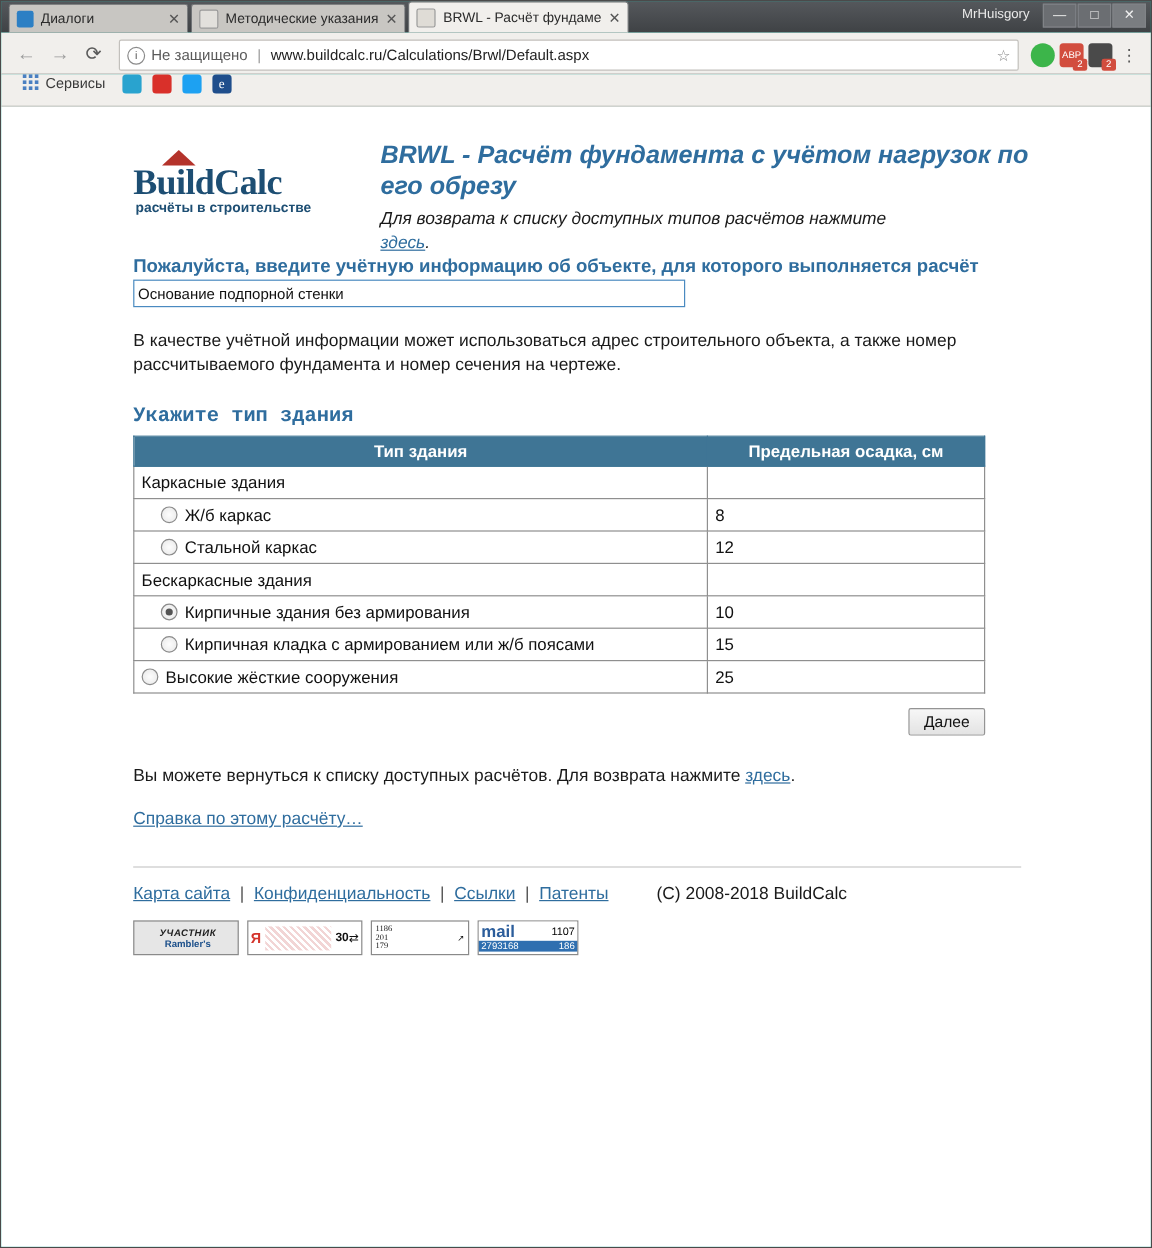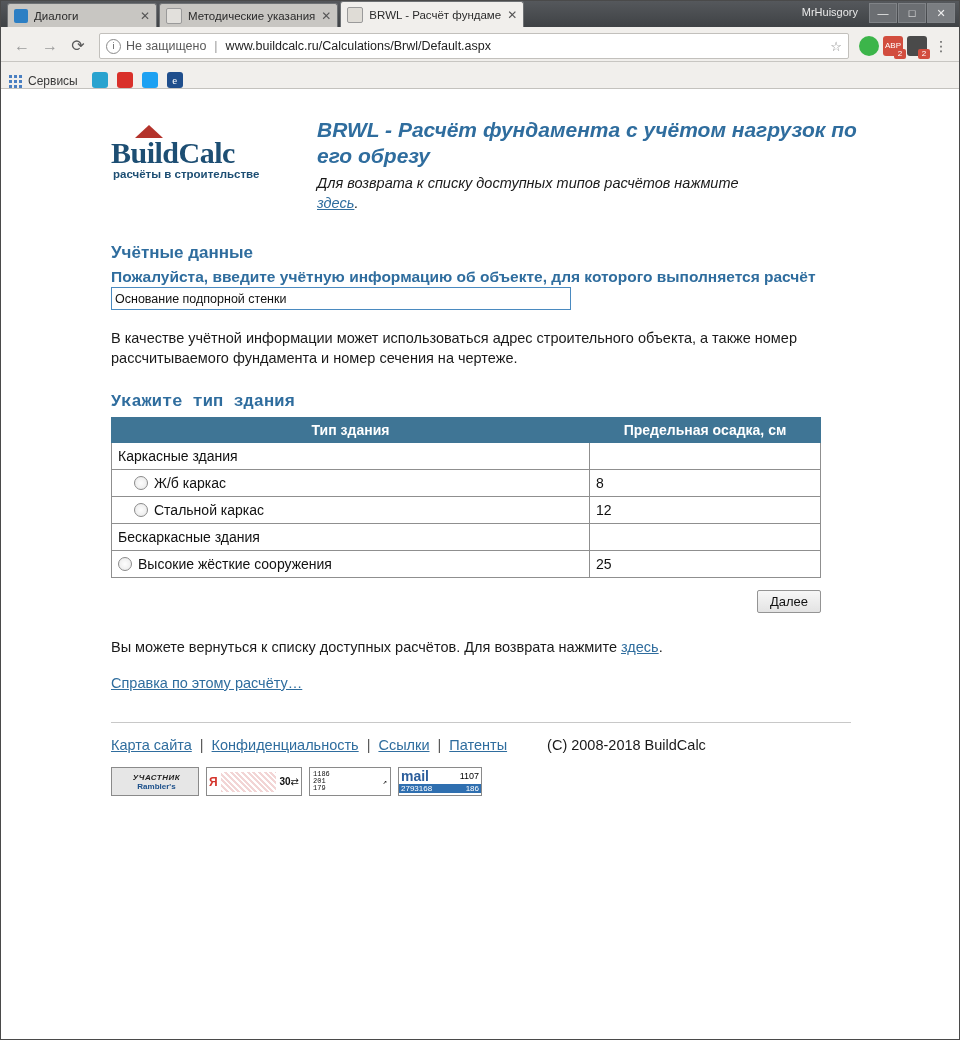--- a/index.html
+++ b/index.html
@@ -188,22 +188,22 @@
     width: 20px; text-align: center; color: #5a5a5a; font-size: 14px;
     margin-left: 4px; flex: none; letter-spacing: 0; line-height: 10px;
   }
 
   
   .bookmarks {
     background: #f1efec;
     border-bottom: 1px solid #c4c2be;
     height: 26px;
     display: flex;
-    align-items: flex-end;
-    padding: 0 8px;
+    align-items: flex-start;
+    padding: 0 18px;
     font-size: 12px;
     color: #3a3a3a;
     flex: none;
   }
   .apps-grid {
     width: 13px; height: 13px; margin-right: 6px;
     display: grid; grid-template-columns: repeat(3, 3px);
     grid-template-rows: repeat(3, 3px); gap: 2px;
   }
   .apps-grid i { background: #4a7fc1; display: block; }
@@ -412,21 +412,21 @@
     width: 96px; padding: 0 2px; justify-content: space-between;
     font-size: 10px; color: #111;
   }
   .c-yandex .ya { color: #d4342b; font-weight: bold; font-size: 12px; }
   .c-yandex .hatch {
     flex: 1; height: 20px; margin: 0 3px;
     background: repeating-linear-gradient(45deg,#f2d5d5 0 2px,#fff 2px 4px);
   }
   .c-yandex .num { font-weight: bold; }
   .c-liveinternet {
-    width: 82px; font-family: Liberation Mono, monospace;
+    width: 82px; font-family: Liberation Serif, serif;
     font-size: 7px; color: #111; justify-content: space-between; padding: 0 3px;
   }
   .c-mail {
     width: 84px; flex-direction: column; align-items: stretch; padding: 0;
   }
   .c-mail .top {
     display: flex; justify-content: space-between; align-items: center;
     background: #fff; font-size: 9px; padding: 0 2px;
   }
   .c-mail .mr { color: #2b5d9b; font-weight: bold; font-size: 14px; }
@@ -525,21 +525,20 @@
         <div class="title-block">
           <h1 class="page-title">BRWL - Расчёт фундамента с учётом нагрузок по его обрезу</h1>
           <div class="subtitle">
             <span>Для возврата к списку доступных типов расчётов нажмите</span>
             <br>
             <a class="link">здесь</a><span>.</span>
           </div>
         </div>
       </div>
 
-      <div class="section-title">Учётные данные</div>
       <div class="section-sub">Пожалуйста, введите учётную информацию об объекте, для которого выполняется расчёт</div>
       <input class="account-input" type="text" value="Основание подпорной стенки" style="">
 
       <div class="para">В качестве учётной информации может использоваться адрес строительного объекта, а также номер рассчитываемого фундамента и номер сечения на чертеже.</div>
 
       <div class="tbl-title">Укажите тип здания</div>
 
       <table class="types">
         <thead>
           <tr>
@@ -560,20 +559,32 @@
           </tr>
           <tr>
             <td class="indent">
               <span class="radio"></span><span>Стальной каркас</span>
             </td>
             <td class="val">12</td>
           </tr>
           <tr>
             <td>Бескаркасные здания</td>
             <td class="val"></td>
+          </tr>
+          <tr>
+            <td class="indent">
+              <span class="radio checked"></span><span>Кирпичные здания без армирования</span>
+            </td>
+            <td class="val">10</td>
+          </tr>
+          <tr>
+            <td class="indent">
+              <span class="radio"></span><span>Кирпичная кладка с армированием или ж/б поясами</span>
+            </td>
+            <td class="val">15</td>
           </tr>
           <tr>
             <td>
               <span class="radio"></span><span>Высокие жёсткие сооружения</span>
             </td>
             <td class="val">25</td>
           </tr>
         </tbody>
       </table>
 

